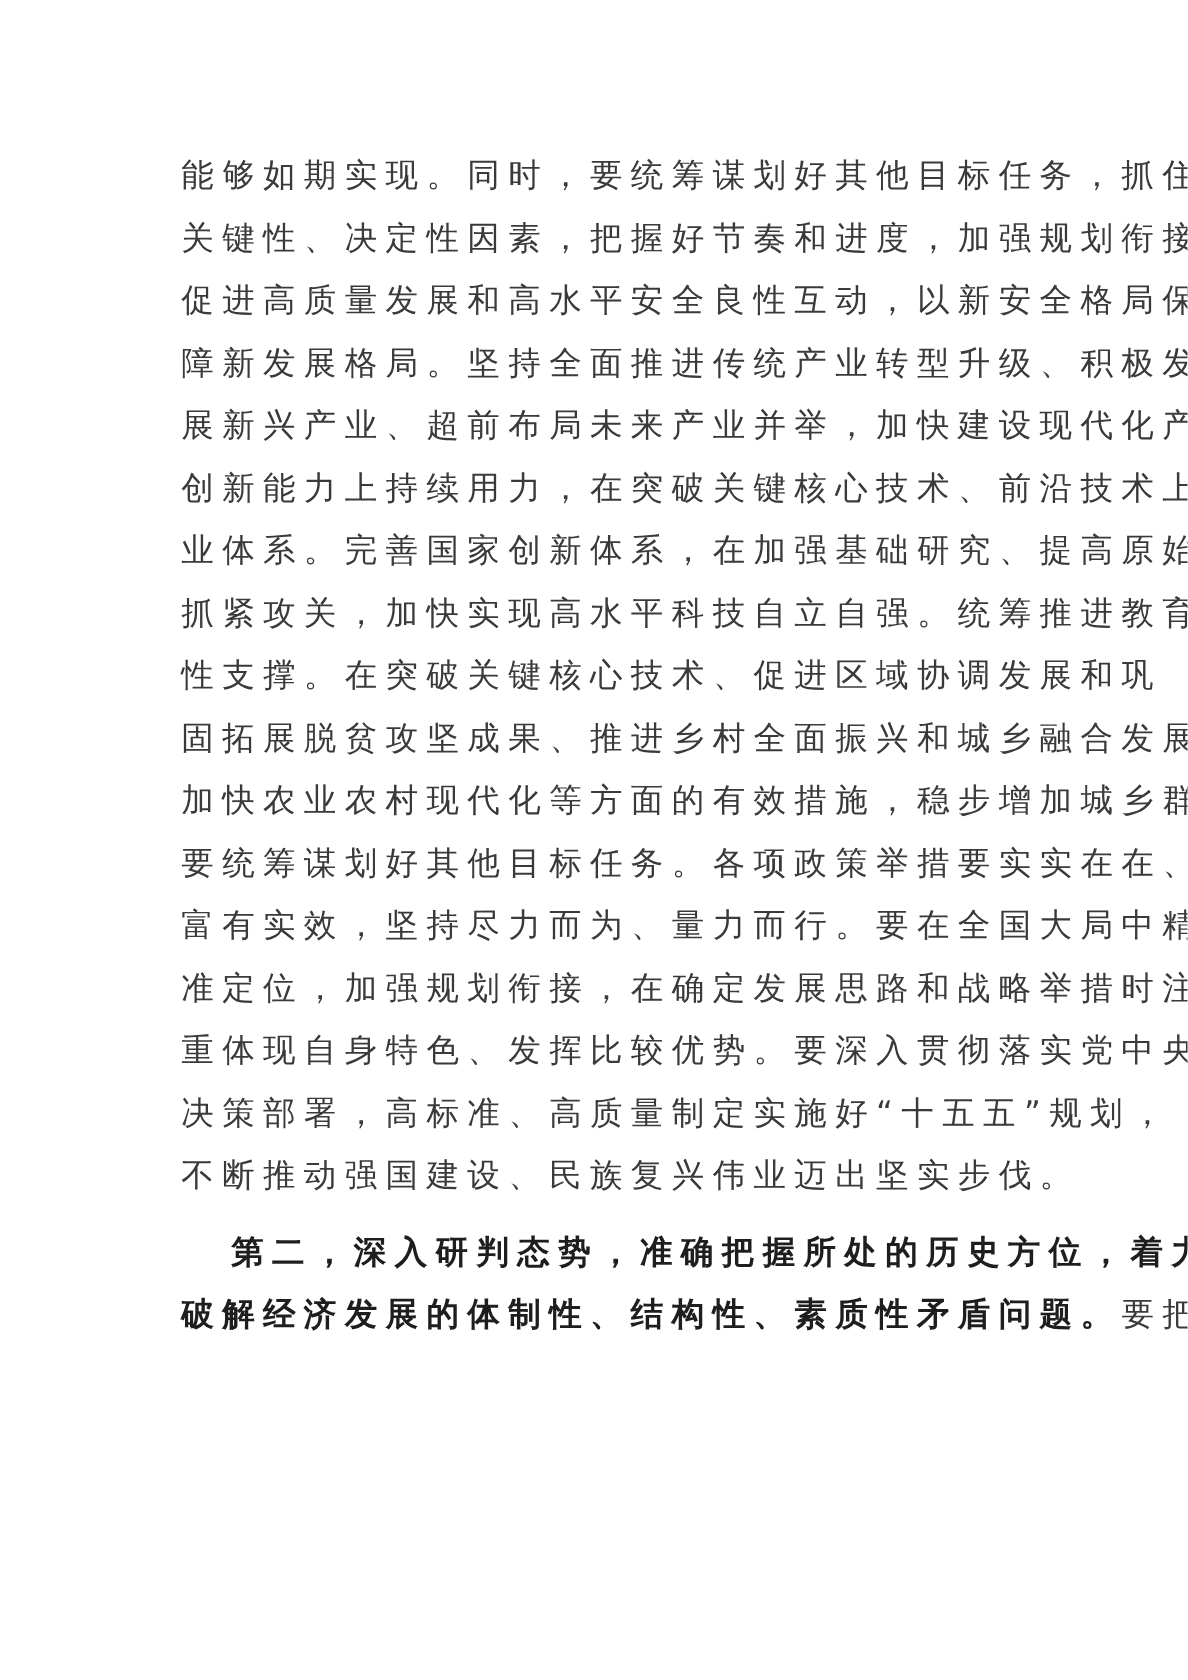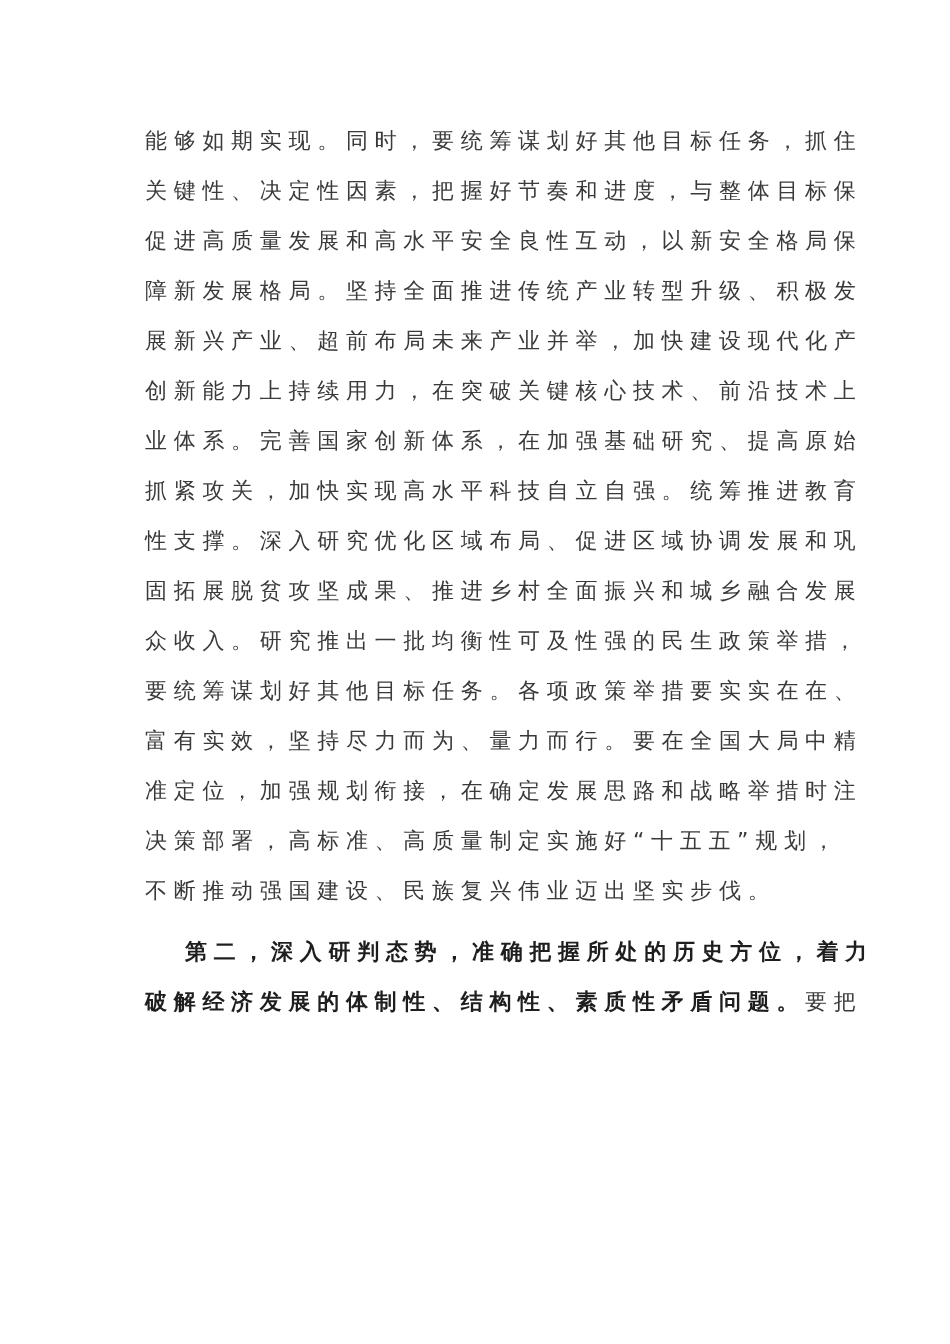--- a/index.html
+++ b/index.html
@@ -15,21 +15,21 @@
     }
     .page {
       position: absolute;
       left: 145px;
       top: 116px;
       width: 662px;
     }
     .para {
       margin: 0;
       font-family: "DejaVu Sans", "Liberation Sans", sans-serif;
-      font-size: 22px;
+      font-size: 26px;
       line-height: 50px;
       letter-spacing: 6.7px;
       color: #3a3a3a;
       text-align: justify;
       text-justify: inter-character;
       word-break: break-all;
     }
     .para .line {
       display: block;
       white-space: nowrap;
@@ -51,33 +51,34 @@
       width: 40px;
     }
   </style>
 </head>
 <body>
 
 <div class="page">
 
   <p class="para para-1">
     <span class="line">能够如期实现。同时，要统筹谋划好其他目标任务，抓住</span>
-    <span class="line">关键性、决定性因素，把握好节奏和进度，与整体目标保</span>
+    <span class="line">关键性、决定性因素，把握好节奏和进度，加强规划衔接</span>
     <span class="line">促进高质量发展和高水平安全良性互动，以新安全格局保</span>
     <span class="line">障新发展格局。坚持全面推进传统产业转型升级、积极发</span>
     <span class="line">展新兴产业、超前布局未来产业并举，加快建设现代化产</span>
     <span class="line">创新能力上持续用力，在突破关键核心技术、前沿技术上</span>
     <span class="line">业体系。完善国家创新体系，在加强基础研究、提高原始</span>
     <span class="line">抓紧攻关，加快实现高水平科技自立自强。统筹推进教育</span>
-    <span class="line">性支撑。深入研究优化区域布局、促进区域协调发展和巩</span>
+    <span class="line">性支撑。在突破关键核心技术、促进区域协调发展和巩</span>
     <span class="line">固拓展脱贫攻坚成果、推进乡村全面振兴和城乡融合发展</span>
-    <span class="line">众收入。研究推出一批均衡性可及性强的民生政策举措，</span>
+    <span class="line">加快农业农村现代化等方面的有效措施，稳步增加城乡群</span>
     <span class="line">要统筹谋划好其他目标任务。各项政策举措要实实在在、</span>
     <span class="line">富有实效，坚持尽力而为、量力而行。要在全国大局中精</span>
     <span class="line">准定位，加强规划衔接，在确定发展思路和战略举措时注</span>
+    <span class="line">重体现自身特色、发挥比较优势。要深入贯彻落实党中央</span>
     <span class="line">决策部署，高标准、高质量制定实施好“十五五”规划，</span>
     <span class="line">不断推动强国建设、民族复兴伟业迈出坚实步伐。</span>
   </p>
 
   <p class="para para-2">
     <span class="line"><span class="indent"></span><span class="bold">第二，深入研判态势，准确把握所处的历史方位，着力</span></span>
     <span class="line"><span class="bold">破解经济发展的体制性、结构性、素质性矛盾问题。</span><span class="normal">要把</span></span>
   </p>
 
 </div>

